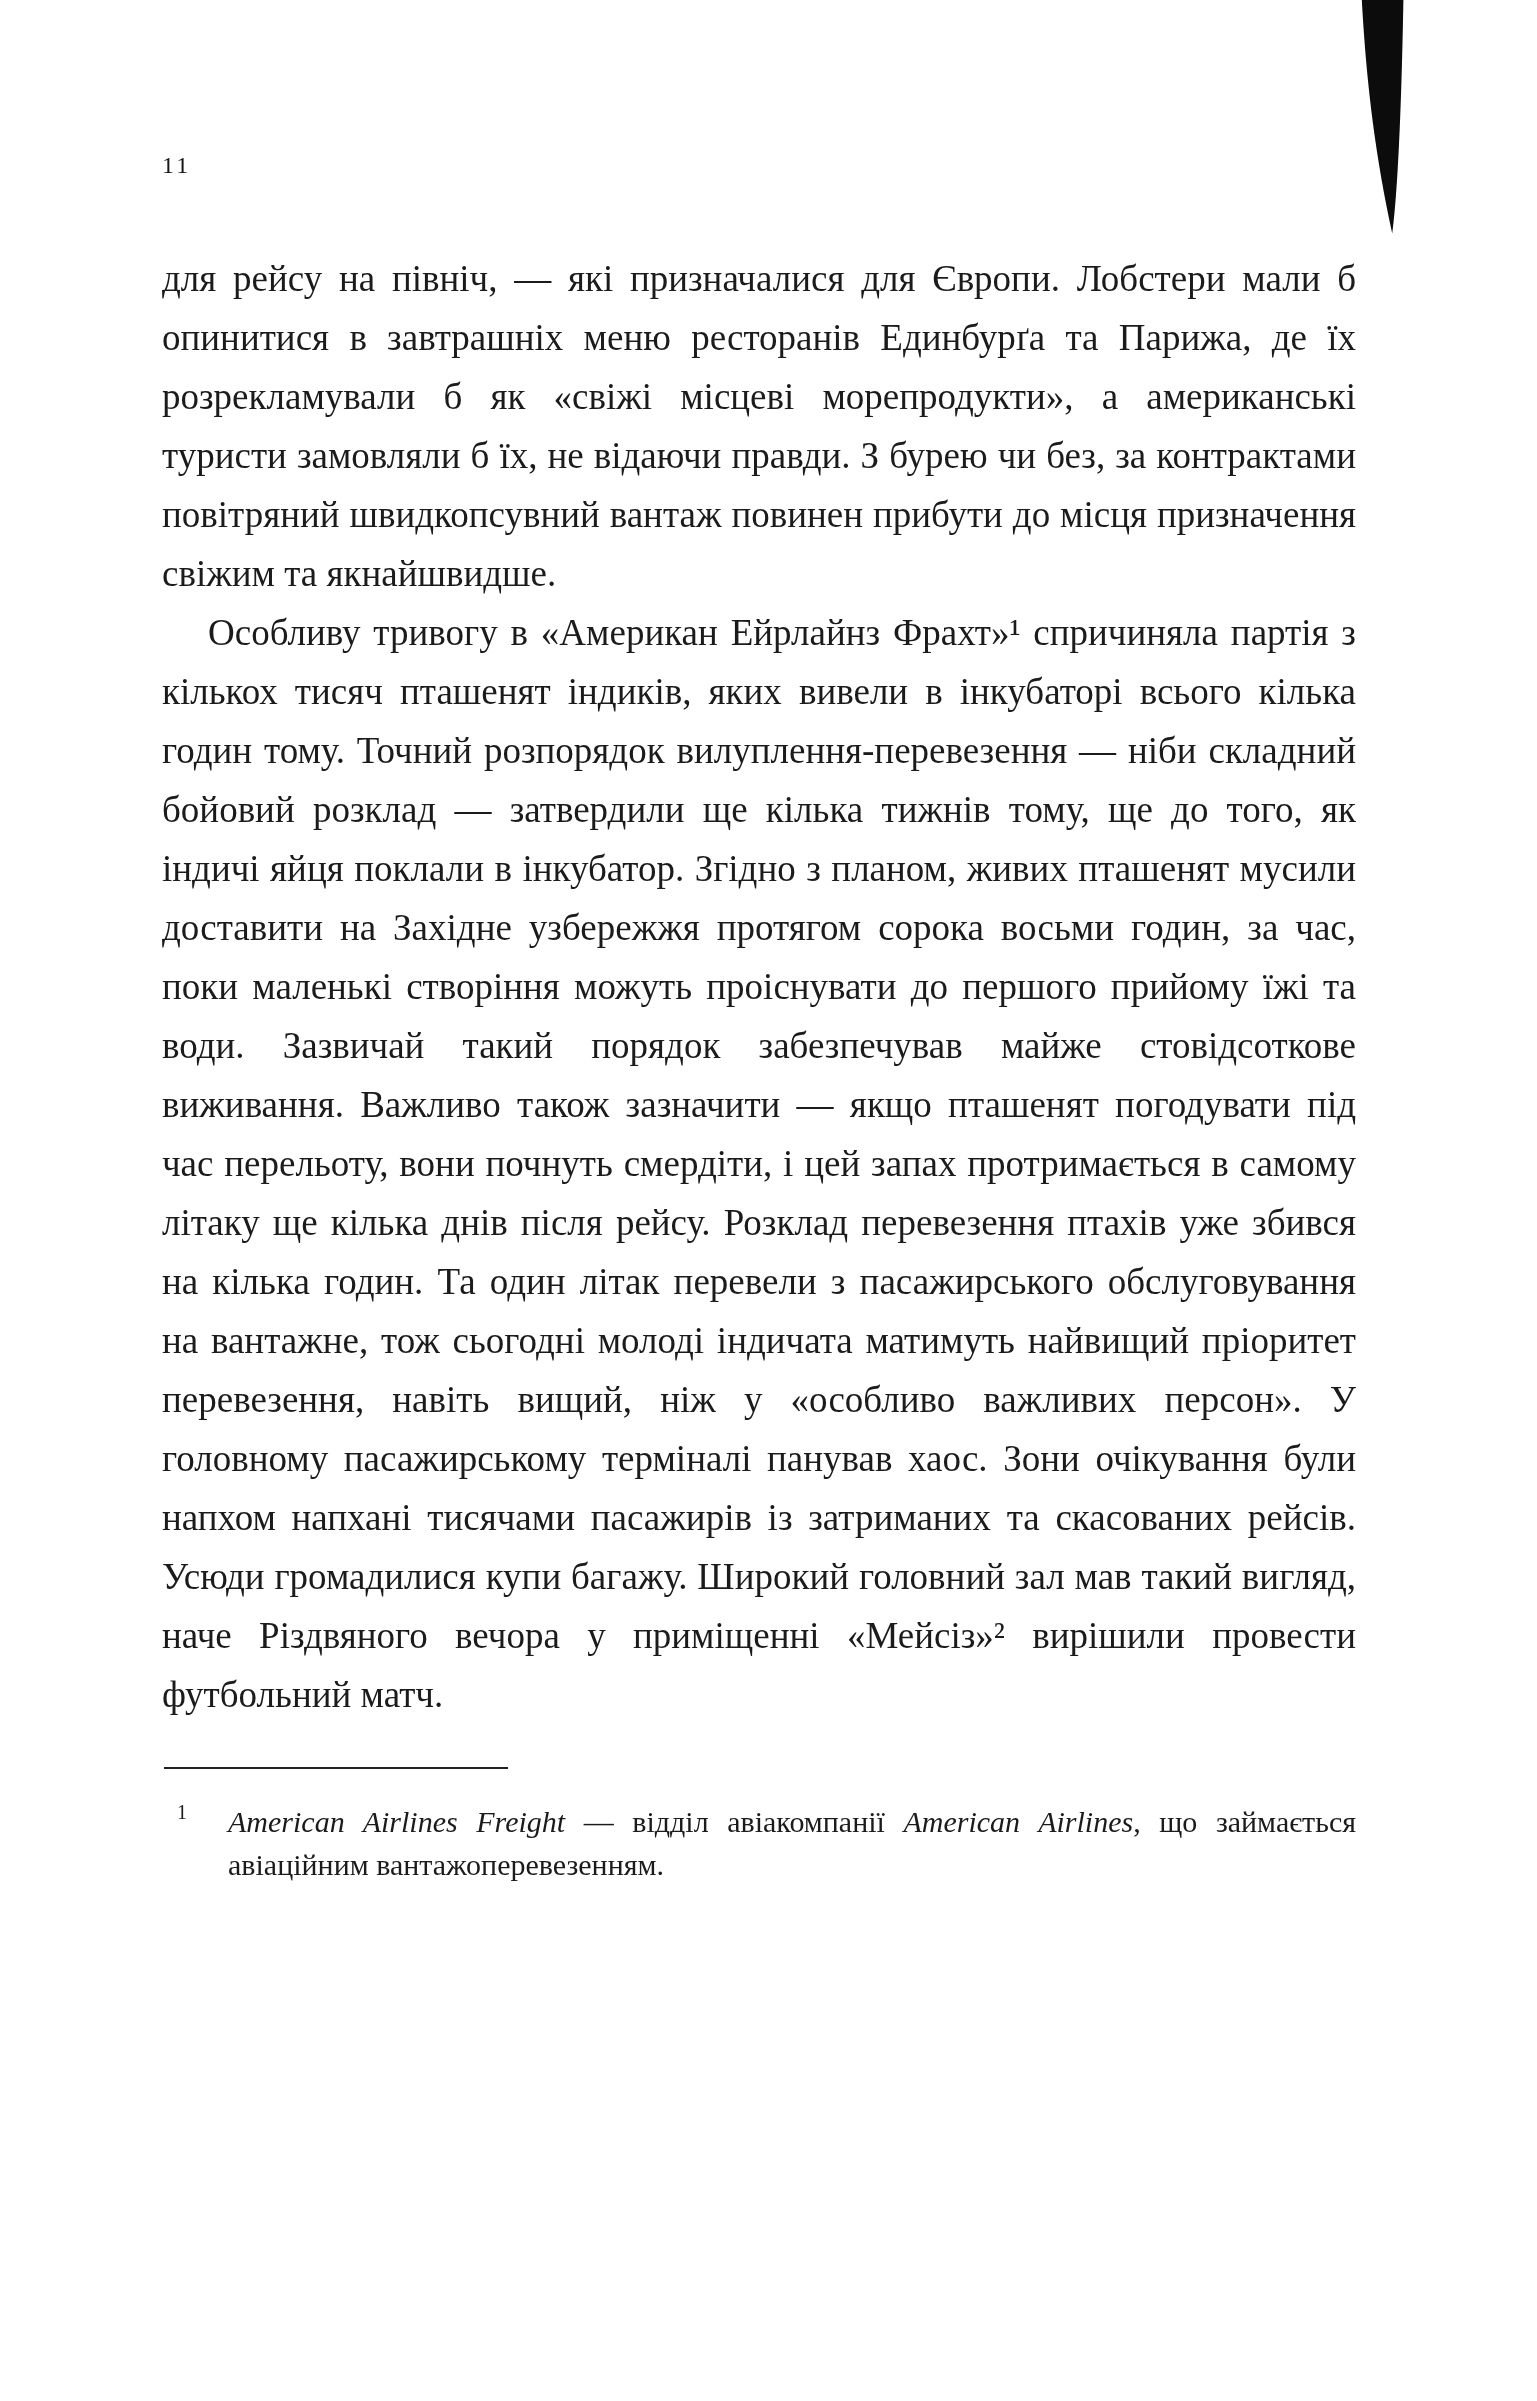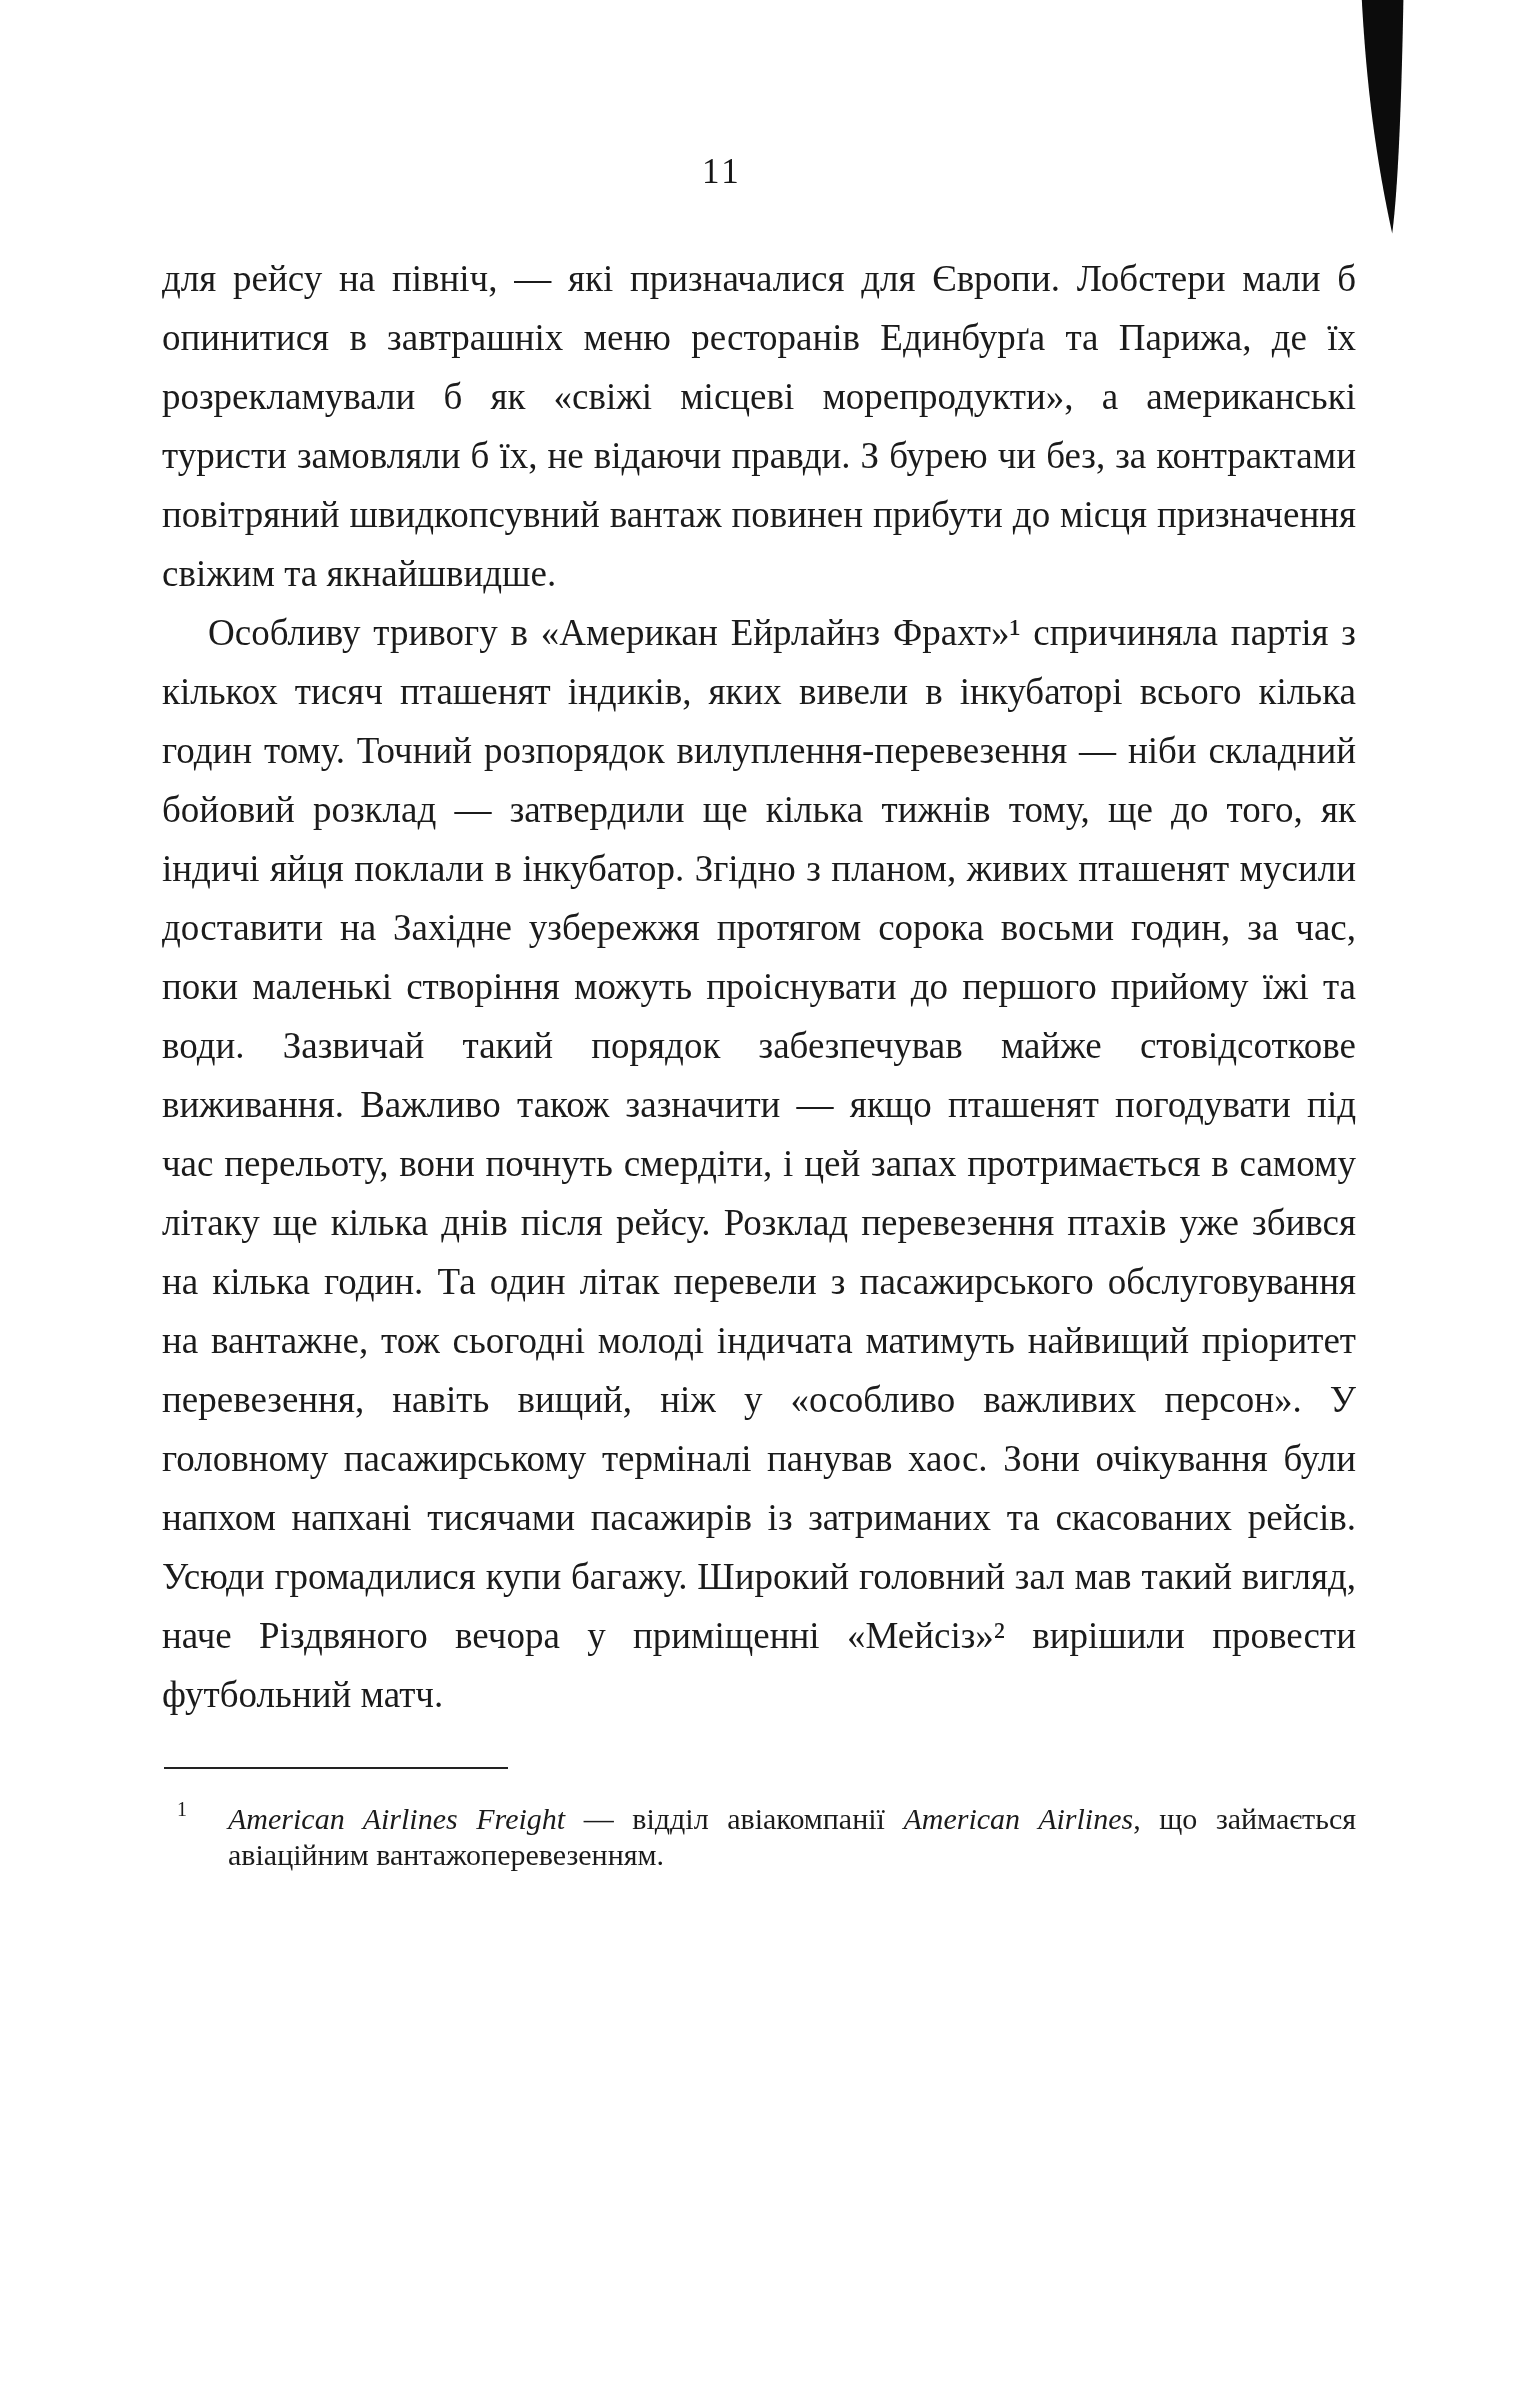--- a/index.html
+++ b/index.html
@@ -23,22 +23,22 @@
     width: 56px;
     height: 240px;
   }
   .page-number {
     position: absolute;
     top: 152px;
     left: 162px;
     width: 1194px;
     box-sizing: border-box;
     padding-right: 74px;
-    text-align: center;
-    font-size: 35px;
+    text-align: left;
+    font-size: 24px;
     letter-spacing: 3.2px;
     color: #161616;
   }
   .text-column {
     position: absolute;
     top: 249px;
     left: 162px;
     width: 1194px;
   }
   .para {
@@ -52,21 +52,21 @@
     text-indent: 46px;
   }
   .footnote-rule {
     width: 344px;
     height: 0;
     border-top: 2.4px solid #222222;
     margin: 43px 0 22.4px 1.6px;
   }
   .footnotes {
     font-size: 30px;
-    line-height: 36px;
+    line-height: 43px;
   }
   .footnote {
     margin: 0;
     padding-left: 66px;
     text-indent: -51px;
     text-align: justify;
   }
   .fn-marker {
     display: inline-block;
     width: 51px;

